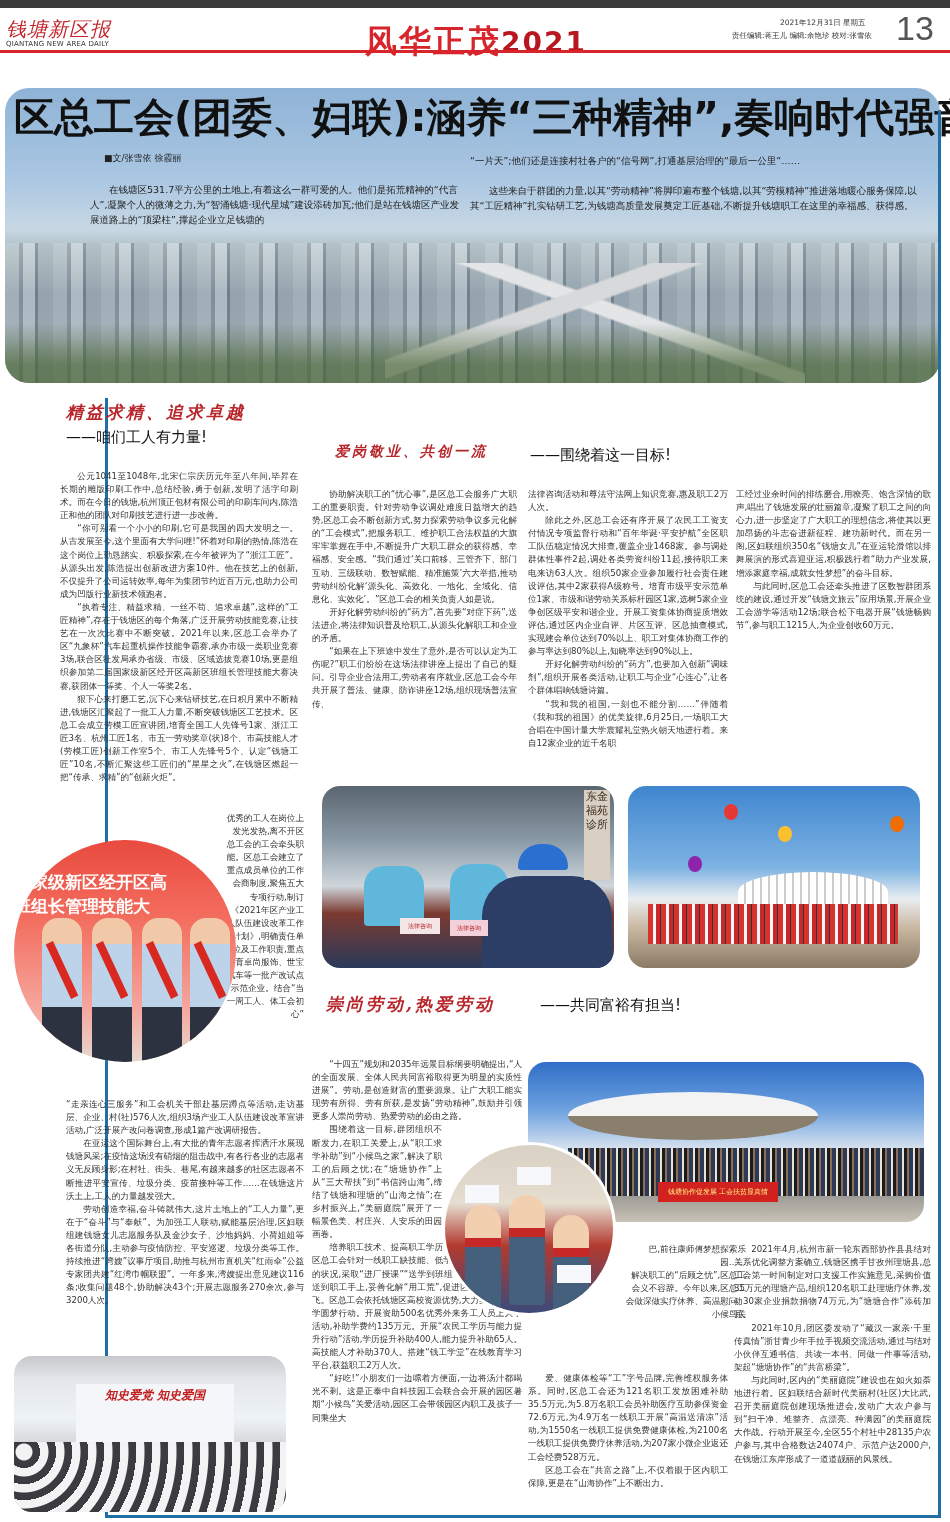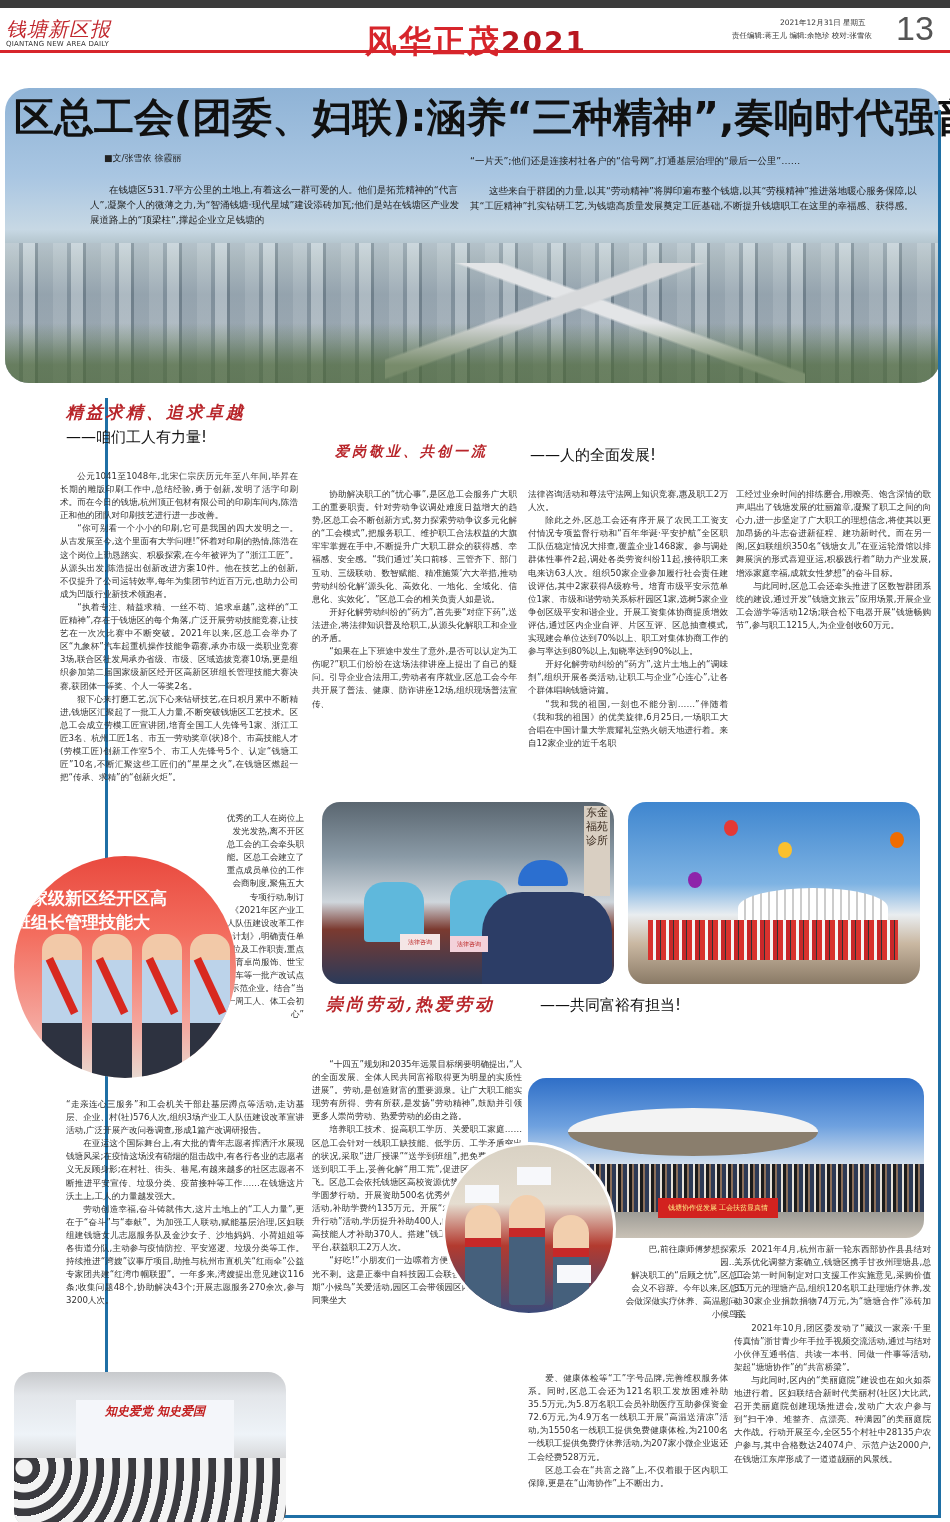--- a/index.html
+++ b/index.html
@@ -43,21 +43,21 @@
   .c1a{left:60px;top:470px;width:238px;}
   .c1b{left:226px;top:812px;width:78px;text-align:right;}
   .c1c{left:66px;top:1098px;width:238px;}
   .c2{left:312px;top:488px;width:205px;}
   .c3{left:528px;top:488px;width:200px;}
   .c4{left:736px;top:488px;width:195px;}
   .c5a{left:312px;top:1058px;width:210px;}
   .c5b{left:600px;top:1243px;width:122px;text-align:right;}
   .c5c{left:528px;top:1372px;width:200px;}
   .c6{left:734px;top:1243px;width:197px;}
-  .photo{border-radius:18px;overflow:hidden;margin-top:16px;}
+  .photo{border-radius:18px;overflow:hidden;}
   .p-law{left:322px;top:786px;width:292px;height:182px;background:linear-gradient(180deg,#5a6670 0%,#8a9aa6 30%,#cfd6dc 55%,#7b3a30 70%,#2a3a5a 100%);}
   .p-law .vest1{position:absolute;left:42px;top:80px;width:60px;height:60px;background:#5fb8dc;border-radius:20px 20px 4px 4px;}
   .p-law .vest2{position:absolute;left:128px;top:78px;width:58px;height:62px;background:#5fb8dc;border-radius:20px 20px 4px 4px;}
   .p-law .cap{position:absolute;left:196px;top:58px;width:50px;height:26px;background:#2b6fd0;border-radius:25px 25px 4px 4px;}
   .p-law .jacket{position:absolute;left:160px;top:90px;width:130px;height:95px;background:#2c3d66;border-radius:40px 40px 0 0;}
   .p-law .sign{position:absolute;left:262px;top:4px;width:26px;height:90px;background:#d9cfc2;color:#3a2b1f;font-size:11px;line-height:14px;text-align:center;font-family:"DejaVu Serif",serif;}
   .p-law .plate1{position:absolute;left:78px;top:132px;width:40px;height:16px;background:#f4e6e6;font-size:6px;text-align:center;line-height:16px;color:#b22;}
   .p-law .plate2{position:absolute;left:128px;top:134px;width:38px;height:16px;background:#f3d1da;font-size:6px;text-align:center;line-height:16px;color:#b22;}
   .p-dance{left:628px;top:786px;width:292px;height:182px;background:linear-gradient(180deg,#3f86cf 0%,#7eb3e3 45%,#e9edf0 62%,#c9b7a1 78%,#8a7a66 100%);}
   .p-dance .dome{position:absolute;left:110px;top:86px;width:150px;height:40px;border-radius:50% 50% 0 0;background:repeating-linear-gradient(90deg,#fff 0 6px,#ccc 6px 8px);}
@@ -132,30 +132,30 @@
   <p style="text-indent:0">“走亲连心三服务”和工会机关干部赴基层蹲点等活动,走访基层、企业、村(社)576人次,组织3场产业工人队伍建设改革宣讲活动,广泛开展产改问卷调查,形成1篇产改调研报告。</p>
   <p>在亚运这个国际舞台上,有大批的青年志愿者挥洒汗水展现钱塘风采;在疫情这场没有硝烟的阻击战中,有各行各业的志愿者义无反顾身影;在村社、街头、巷尾,有越来越多的社区志愿者不断推进平安宣传、垃圾分类、疫苗接种等工作……在钱塘这片沃土上,工人的力量越发强大。</p>
   <p>劳动创造幸福,奋斗铸就伟大,这片土地上的“工人力量”,更在于“奋斗”与“奉献”。为加强工人联动,赋能基层治理,区妇联组建钱塘女儿志愿服务队及金沙女子、沙地妈妈、小荷姐姐等各街道分队,主动参与疫情防控、平安巡逻、垃圾分类等工作。持续推进“湾嫂”议事厅项目,助推与杭州市直机关“红雨伞”公益专家团共建“红湾巾帼联盟”。一年多来,湾嫂提出意见建议116条;收集问题48个,协助解决43个;开展志愿服务270余次,参与3200人次。</p>
 </div>
 <div class="abs photo p-meeting">
   <div class="screen">知史爱党 知史爱国</div>
   <div class="seats"></div>
 </div>
 
 <div class="abs kick s2k">爱岗敬业、共创一流</div>
-<div class="abs sub s2s">——人的全面发展!</div>
+<div class="abs sub s2s">——围绕着这一目标!</div>
 <div class="abs col c2">
   <p>协助解决职工的“忧心事”,是区总工会服务广大职工的重要职责。针对劳动争议调处难度日益增大的趋势,区总工会不断创新方式,努力探索劳动争议多元化解的“工会模式”,把服务职工、维护职工合法权益的大旗牢牢掌握在手中,不断提升广大职工群众的获得感、幸福感、安全感。“我们通过‘关口前移、三管齐下、部门互动、三级联动、数智赋能、精准施策’六大举措,推动劳动纠纷化解‘源头化、高效化、一地化、全域化、信息化、实效化’。”区总工会的相关负责人如是说。</p>
   <p>开好化解劳动纠纷的“药方”,首先要“对症下药”,送法进企,将法律知识普及给职工,从源头化解职工和企业的矛盾。</p>
   <p>“如果在上下班途中发生了意外,是否可以认定为工伤呢?”职工们纷纷在这场法律讲座上提出了自己的疑问。引导企业合法用工,劳动者有序就业,区总工会今年共开展了普法、健康、防诈讲座12场,组织现场普法宣传、</p>
 </div>
 <div class="abs col c3">
   <p style="text-indent:0">法律咨询活动和尊法守法网上知识竞赛,惠及职工2万人次。</p>
   <p>除此之外,区总工会还有序开展了农民工工资支付情况专项监督行动和“百年华诞·平安护航”全区职工队伍稳定情况大排查,覆盖企业1468家。参与调处群体性事件2起,调处各类劳资纠纷11起,接待职工来电来访63人次。组织50家企业参加履行社会责任建设评估,其中2家获得A级称号。培育市级平安示范单位1家、市级和谐劳动关系标杆园区1家,选树5家企业争创区级平安和谐企业。开展工资集体协商提质增效评估,通过区内企业自评、片区互评、区总抽查模式,实现建会单位达到70%以上、职工对集体协商工作的参与率达到80%以上,知晓率达到90%以上。</p>
-  <p>开好化解劳动纠纷的“药方”,这片土地上的“调味剂”,组织开展各类活动,让职工与企业“心连心”,让各个群体唱响钱塘诗篇。</p>
+  <p>开好化解劳动纠纷的“药方”,也要加入创新“调味剂”,组织开展各类活动,让职工与企业“心连心”,让各个群体唱响钱塘诗篇。</p>
   <p>“我和我的祖国,一刻也不能分割……”伴随着《我和我的祖国》的优美旋律,6月25日,一场职工大合唱在中国计量大学震耀礼堂热火朝天地进行着。来自12家企业的近千名职</p>
 </div>
 <div class="abs col c4">
   <p style="text-indent:0">工经过业余时间的排练磨合,用嘹亮、饱含深情的歌声,唱出了钱塘发展的壮丽篇章,凝聚了职工之间的向心力,进一步坚定了广大职工的理想信念,将使其以更加昂扬的斗志奋进新征程、建功新时代。而在另一阁,区妇联组织350名“钱塘女儿”在亚运轮滑馆以排舞展演的形式喜迎亚运,积极践行着“助力产业发展,增添家庭幸福,成就女性梦想”的奋斗目标。</p>
   <p>与此同时,区总工会还牵头推进了区数智群团系统的建设,通过开发“钱塘文旅云”应用场景,开展企业工会游学等活动12场;联合松下电器开展“钱塘畅购节”,参与职工1215人,为企业创收60万元。</p>
 </div>
 <div class="abs photo p-law">
   <div class="vest1"></div>
   <div class="vest2"></div>
   <div class="jacket"></div>
@@ -170,20 +170,21 @@
   <div class="balloon" style="left:96px;top:18px;background:#e53935;"></div>
   <div class="balloon" style="left:150px;top:40px;background:#fbc02d;"></div>
   <div class="balloon" style="left:262px;top:30px;background:#ef6c00;"></div>
   <div class="balloon" style="left:60px;top:70px;background:#8e24aa;"></div>
 </div>
 
 <div class="abs kick s3k">崇尚劳动,热爱劳动</div>
 <div class="abs sub s3s">——共同富裕有担当!</div>
 <div class="abs col c5a">
   <p>“十四五”规划和2035年远景目标纲要明确提出,“人的全面发展、全体人民共同富裕取得更为明显的实质性进展”。劳动,是创造财富的重要源泉。让广大职工能实现劳有所得、劳有所获,是发扬“劳动精神”,鼓励并引领更多人崇尚劳动、热爱劳动的必由之路。</p>
+  <p style="width:130px;">围绕着这一目标,群团组织不断发力,在职工关爱上,从“职工求学补助”到“小候鸟之家”,解决了职工的后顾之忧;在“塘塘协作”上从“三大帮扶”到“书信跨山海”,缔结了钱塘和理塘的“山海之情”;在乡村振兴上,“美丽庭院”展开了一幅景色美、村庄兴、人安乐的田园画卷。</p>
   <p>培养职工技术、提高职工学历、关爱职工家庭……区总工会针对一线职工缺技能、低学历、工学矛盾突出的状况,采取“进厂授课”“送学到班组”,把免费技能培训送到职工手上,妥善化解“用工荒”,促进区内产业起步腾飞。区总工会依托钱塘区高校资源优势,大力实施职工求学圆梦行动。开展资助500名优秀外来务工人员上大学活动,补助学费约135万元。开展“农民工学历与能力提升行动”活动,学历提升补助400人,能力提升补助65人。高技能人才补助370人。搭建“钱工学堂”在线教育学习平台,获益职工2万人次。</p>
   <p>“好吃!”小朋友们一边嗦着方便面,一边将汤汁都喝光不剩。这是正泰中自科技园工会联合会开展的园区暑期“小候鸟”关爱活动,园区工会带领园区内职工及孩子一同乘坐大</p>
 </div>
 <div class="abs photo p-group">
   <div class="ufo"></div>
   <div class="people"></div>
   <div class="banner">钱塘协作促发展 工会扶贫显真情</div>
 </div>
 <div class="abs p-kids">
   <div class="kid" style="left:20px;"></div>

